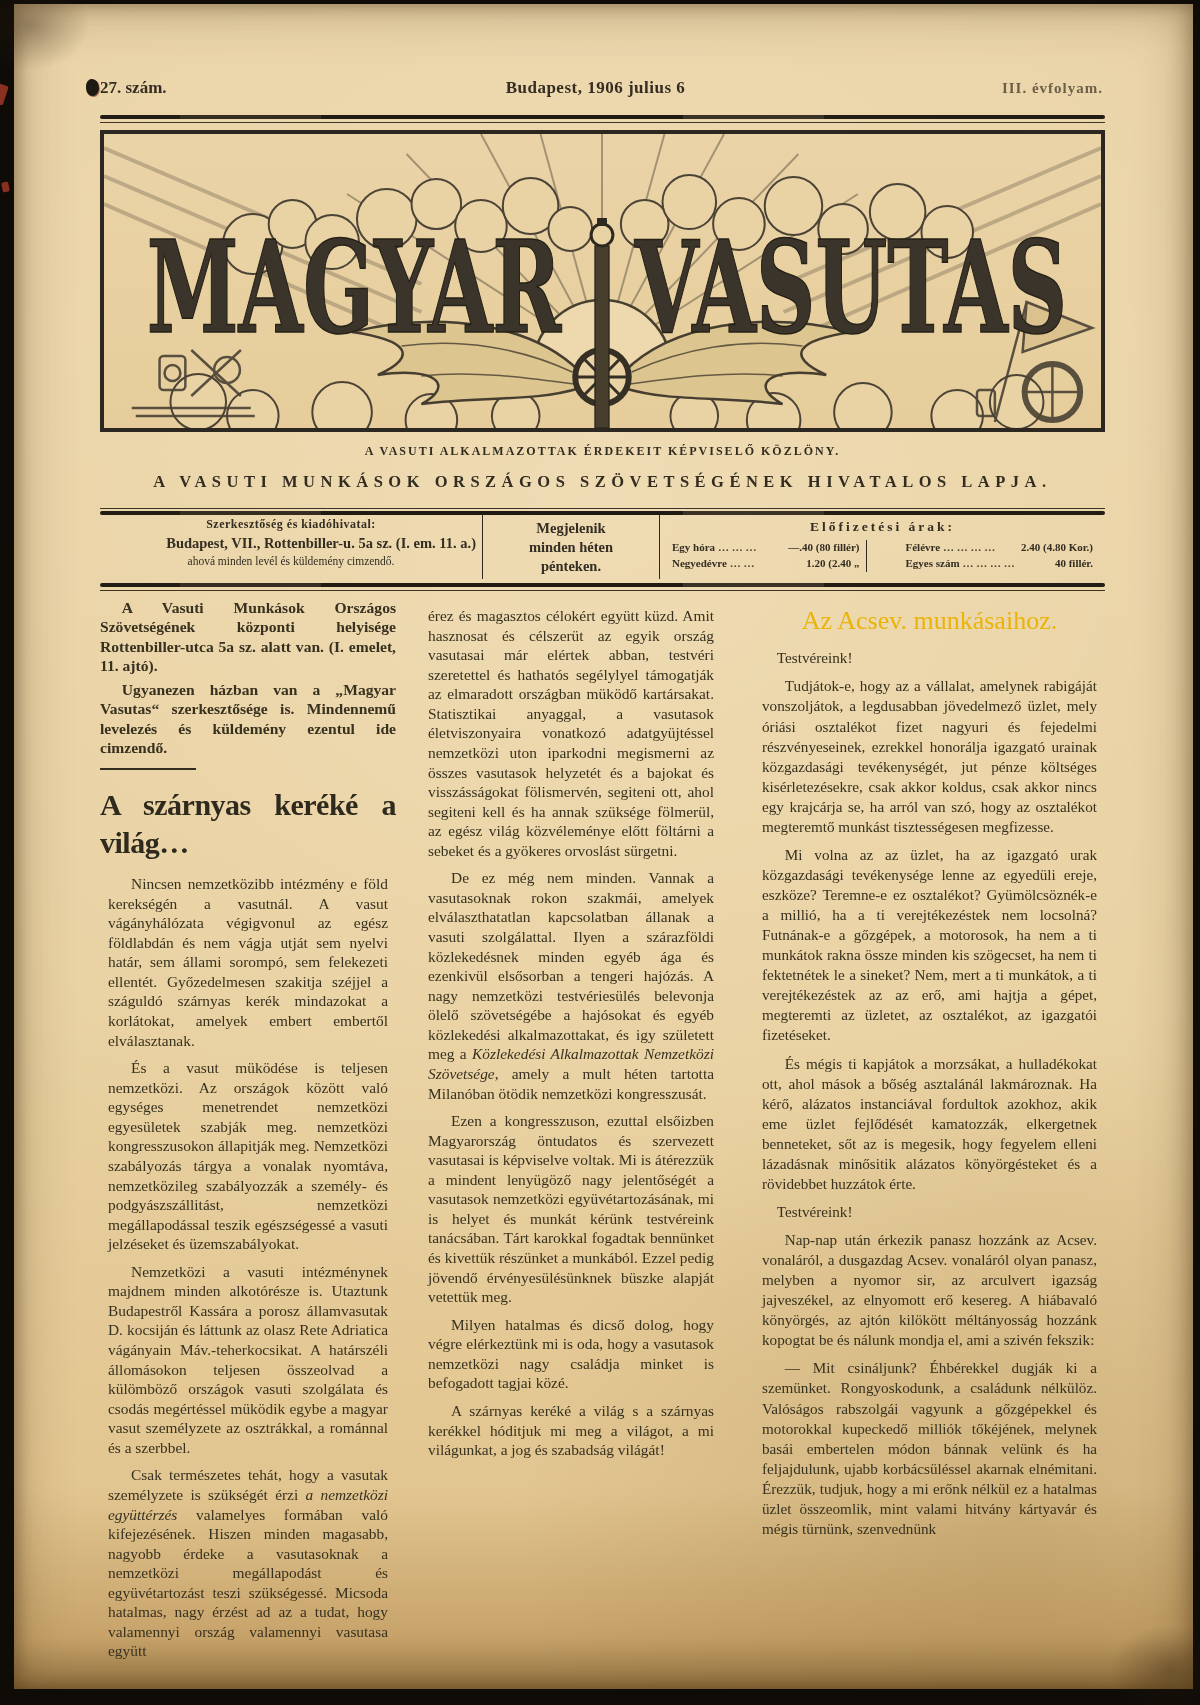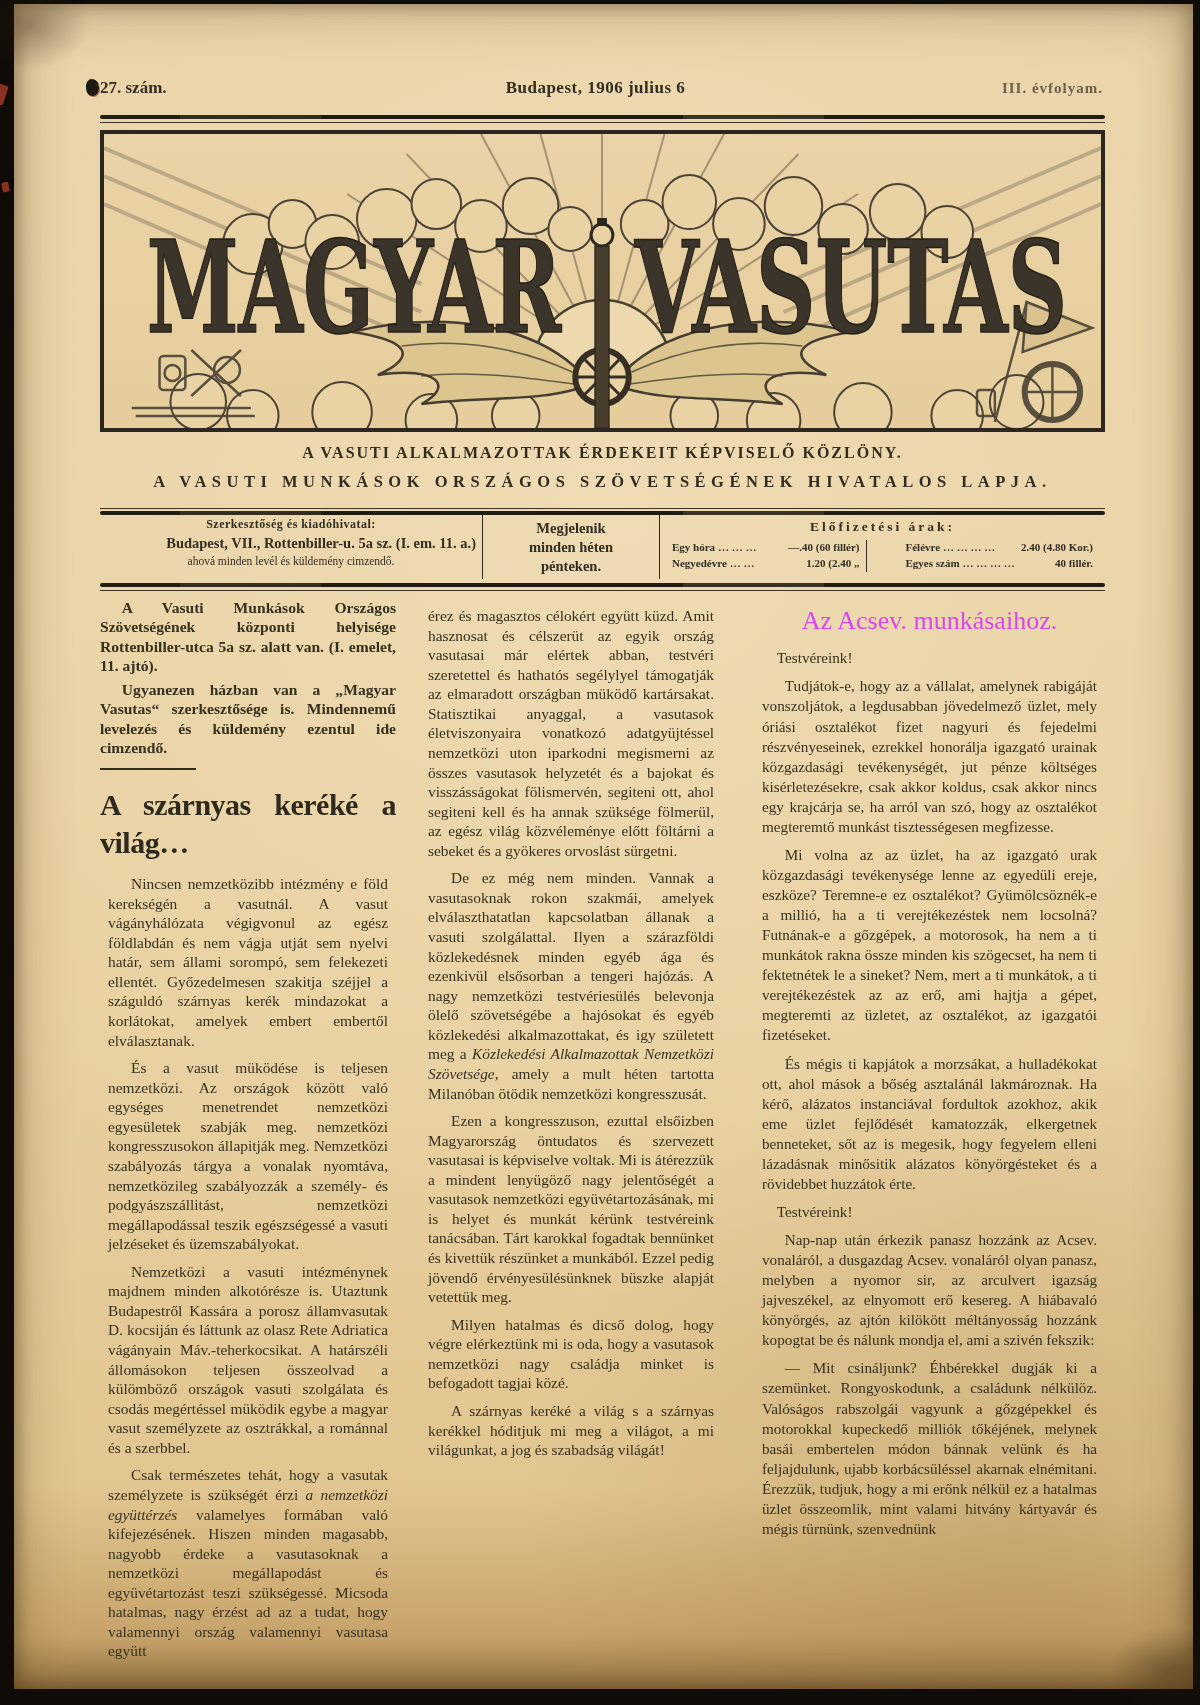--- a/index.html
+++ b/index.html
@@ -28,21 +28,21 @@
   
   .rule-double{position:absolute;left:100px;right:95px;}
   .rule-double .bar-thick{height:4px;background:linear-gradient(90deg,#221d14 0 8%,#352e20 8% 22%,#1f1a12 22% 58%,#3a3224 58% 72%,#221d14 72% 100%);border-radius:2px;}
   .rule-double .bar-thin{height:1.5px;background:#3d3424;margin-top:2.5px;}
   .r1{top:115px;}
   .r2{top:505px;}
   .r3{top:583px;}
   
   .masthead{position:absolute;left:100px;right:95px;top:130px;height:302px;border:4px solid #2c2720;box-sizing:border-box;background:linear-gradient(180deg,#ead3a7,#e6cd9b);}
   .masthead svg{width:100%;height:100%;display:block;}
-  .subtitle1{position:absolute;left:100px;right:95px;top:444px;text-align:center;font-weight:bold;font-size:16px;letter-spacing:2px;color:#332d21;}
+  .subtitle1{position:absolute;left:100px;right:95px;top:444px;text-align:center;font-weight:bold;font-size:12px;letter-spacing:2px;color:#332d21;}
   .subtitle2{position:absolute;left:100px;right:95px;top:472px;text-align:center;font-weight:bold;font-size:16.5px;letter-spacing:5.5px;color:#332d21;font-family:Liberation Serif, serif;}
   
   .infobar{position:absolute;left:100px;right:95px;top:515px;height:64px;display:grid;grid-template-columns:382px 178px 1fr;}
   .infobar .cell{padding:2px 6px;box-sizing:border-box;}
   .cell.office{text-align:center;}
   .office-heading{font-size:12px;font-weight:bold;letter-spacing:.5px;}
   .office-address{font-size:14.5px;font-weight:bold;margin-top:3px;text-align:right;}
   .office-note{font-size:11.5px;margin-top:3px;}
   .cell.frequency{border-left:1.5px solid #2f2a20;border-right:1.5px solid #2f2a20;text-align:center;font-weight:bold;font-size:14.5px;line-height:1.3;padding-top:4px;}
   .cell.prices{text-align:center;}
@@ -56,21 +56,21 @@
   .price-row .val{}
   
   .main{position:absolute;left:100px;right:95px;top:598px;bottom:26px;display:grid;grid-template-columns:296px 302px 1fr;column-gap:24px;overflow:hidden;}
   .col{font-size:15.4px;line-height:1.27;text-align:justify;color:#37311f;}
   .col3{font-size:15.2px;line-height:1.32;padding-left:8px;}
   p.para{margin:8px;text-indent:1.5em;}
   p.para.noindent{text-indent:0;}
   .notice p{margin:0 0 4px;font-weight:bold;font-size:15.6px;text-indent:1.4em;line-height:1.25;}
   .short-rule{width:96px;border-top:2.5px solid #332d20;margin:10px 0 14px;}
   .article-title{font-size:30px;font-weight:bold;letter-spacing:-.5px;margin:16px 0 12px;text-indent:0;color:#2f2a1e;}
-  .acsev-title{font-size:26px;font-weight:400;text-align:center;margin:6px 0 10px;text-indent:0;color:#d946ef;}
+  .acsev-title{font-size:26px;font-weight:400;text-align:center;margin:6px 0 10px;text-indent:0;color:#eab308;}
   .salutation{margin:4px 0 2px;text-indent:1.5em;}
   .ital{font-style:italic;}
   .corner-shade{position:absolute;width:120px;height:90px;background:radial-gradient(closest-side,rgba(40,25,8,.35),transparent);}
 </style>
 </head>
 <body>
 
 <div class="page">
   <div class="paper"></div>
   <div class="content">
@@ -205,21 +205,21 @@
         <div>minden héten</div>
         <div>pénteken.</div>
       </div>
       <div class="cell prices">
         <div class="prices-heading">Előfizetési árak:</div>
         <div class="price-cols">
           <div class="price-col">
             <div class="price-row">
               <span class="lbl">Egy hóra</span>
               <span class="dots">… … …</span>
-              <span class="val">—.40 (60 fillér)</span>
+              <span class="val">—.40 (80 fillér)</span>
             </div>
             <div class="price-row">
               <span class="lbl">Negyedévre</span>
               <span class="dots">… …</span>
               <span class="val">1.20 (2.40 „</span>
             </div>
           </div>
           <div class="price-col right">
             <div class="price-row">
               <span class="lbl">Félévre</span>

